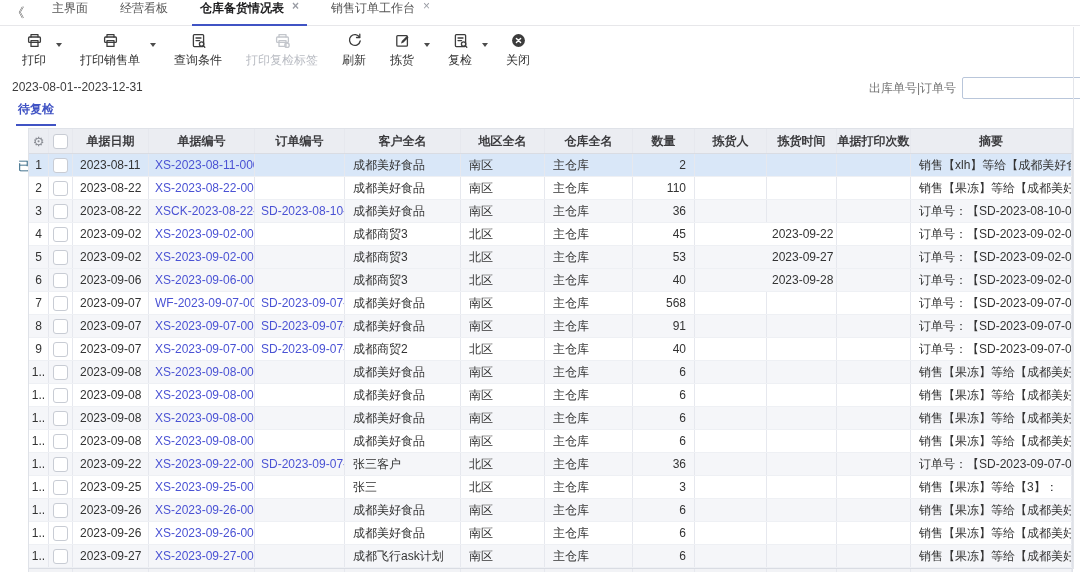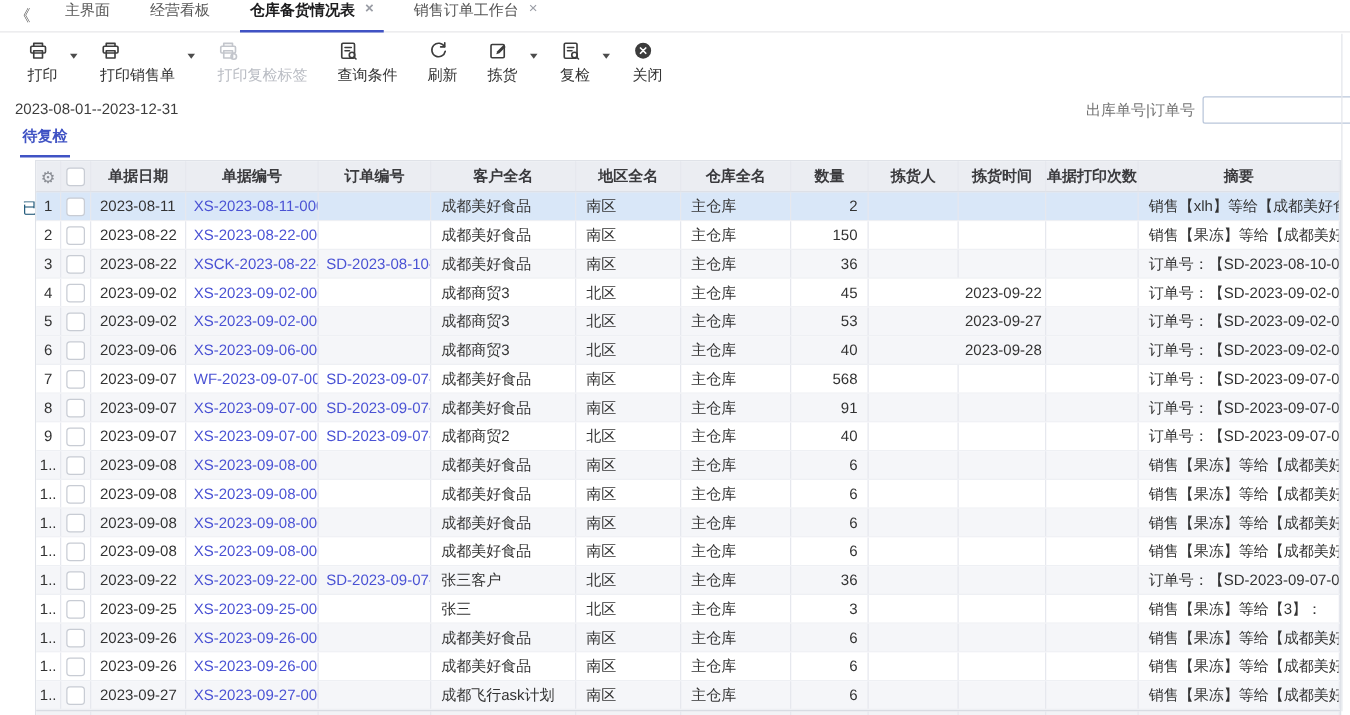--- a/index.html
+++ b/index.html
@@ -13,21 +13,21 @@
             font-size:13px;cursor:pointer;}
   .tab{display:flex;align-items:flex-start;gap:8px;padding:0 16px;color:#555;position:relative;cursor:pointer;}
   .tab .x{color:#9a9da5;font-size:12px;line-height:1;}
   .tab.active{color:#1d1d1f;font-weight:700;}
   .tab.active::after{content:"";position:absolute;left:8px;right:8px;bottom:-1px;height:2px;
                      background:var(--accent);}
 
   
   .toolbar{position:absolute;top:27px;left:0;right:8px;height:46px;display:flex;
            align-items:center;padding-left:10px;}
-  .titem{position:relative;display:flex;flex-direction:column;gap:3px;
+  .titem{position:relative;display:flex;flex-direction:column;align-items:center;gap:3px;
          padding:2px 12px;color:#333;cursor:pointer;white-space:nowrap;}
   .titem.has-caret{padding-right:22px;}
   .titem .caret{position:absolute;right:6px;top:13px;width:0;height:0;
                 border-left:3.5px solid transparent;border-right:3.5px solid transparent;
                 border-top:4.5px solid #4c4c4c;}
   .titem.disabled{color:#b9bcc3;}
   .titem svg{display:block;}
   .ic{stroke:#3c3c3c;fill:none;stroke-width:1.3;stroke-linecap:round;stroke-linejoin:round;}
   .titem.disabled .ic{stroke:#c3c6cc;}
   .icf{fill:#3c3c3c;stroke:none;}
@@ -114,37 +114,37 @@
     </div>
     <div class="titem has-caret">
       <svg width="17" height="17" viewBox="0 0 17 17">
         <path class="ic" d="M5 5V2.7h7V5"></path>
           <rect class="ic" x="2.6" y="5" width="11.8" height="5.4" rx="1"></rect>
         <rect class="ic" x="5" y="8.6" width="7" height="5.8"></rect>
         </svg>
       <span class="caret"></span>
       <span>打印销售单</span>
     </div>
+    <div class="titem">
+      <svg width="17" height="17" viewBox="0 0 17 17">
+        <rect class="ic" x="3.4" y="2.6" width="10.2" height="12" rx="1"></rect>
+        <path class="ic" d="M6 6h5M6 8.6h3.6"></path>
+          <circle class="ic" cx="11.6" cy="12" r="2.2" fill="#fff"></circle>
+        <path class="ic" d="M13.2 13.6l1.6 1.6"></path>
+        </svg>
+      <span>查询条件</span>
+    </div>
     <div class="titem disabled">
       <svg width="17" height="17" viewBox="0 0 17 17">
         <path class="ic" d="M5 5V2.7h7V5"></path>
           <rect class="ic" x="2.6" y="5" width="11.8" height="5.4" rx="1"></rect>
         <rect class="ic" x="5" y="8.6" width="7" height="5.8"></rect>
           <circle class="ic" cx="13" cy="13.2" r="2.2" fill="#fff"></circle>
         </svg>
       <span>打印复检标签</span>
-    </div>
-    <div class="titem">
-      <svg width="17" height="17" viewBox="0 0 17 17">
-        <rect class="ic" x="3.4" y="2.6" width="10.2" height="12" rx="1"></rect>
-        <path class="ic" d="M6 6h5M6 8.6h3.6"></path>
-          <circle class="ic" cx="11.6" cy="12" r="2.2" fill="#fff"></circle>
-        <path class="ic" d="M13.2 13.6l1.6 1.6"></path>
-        </svg>
-      <span>查询条件</span>
     </div>
     <div class="titem">
       <svg width="17" height="17" viewBox="0 0 17 17">
         <path class="ic" d="M13.6 5.3A5.4 5.4 0 1 0 14.2 9"></path>
           <path class="ic" d="M13.8 2.2v3.3h-3.3"></path>
         </svg>
       <span>刷新</span>
     </div>
     <div class="titem has-caret">
       <svg width="17" height="17" viewBox="0 0 17 17">
@@ -227,21 +227,21 @@
           <div class="cell c-num">2</div>
           <div class="cell c-check">
             <span class="cb"></span>
           </div>
           <div class="cell c-date">2023-08-22</div>
           <div class="cell c-doc link">XS-2023-08-22-00014</div>
           <div class="cell c-order link"></div>
           <div class="cell c-cust">成都美好食品</div>
           <div class="cell c-region">南区</div>
           <div class="cell c-wh">主仓库</div>
-          <div class="cell c-qty">150</div>
+          <div class="cell c-qty">110</div>
           <div class="cell c-picker"></div>
           <div class="cell c-time"></div>
           <div class="cell c-prints"></div>
           <div class="cell c-summary">销售【果冻】等给【成都美好食品】：</div>
         </div>
         <div class="row stripe">
           <div class="cell c-num">3</div>
           <div class="cell c-check">
             <span class="cb"></span>
           </div>

